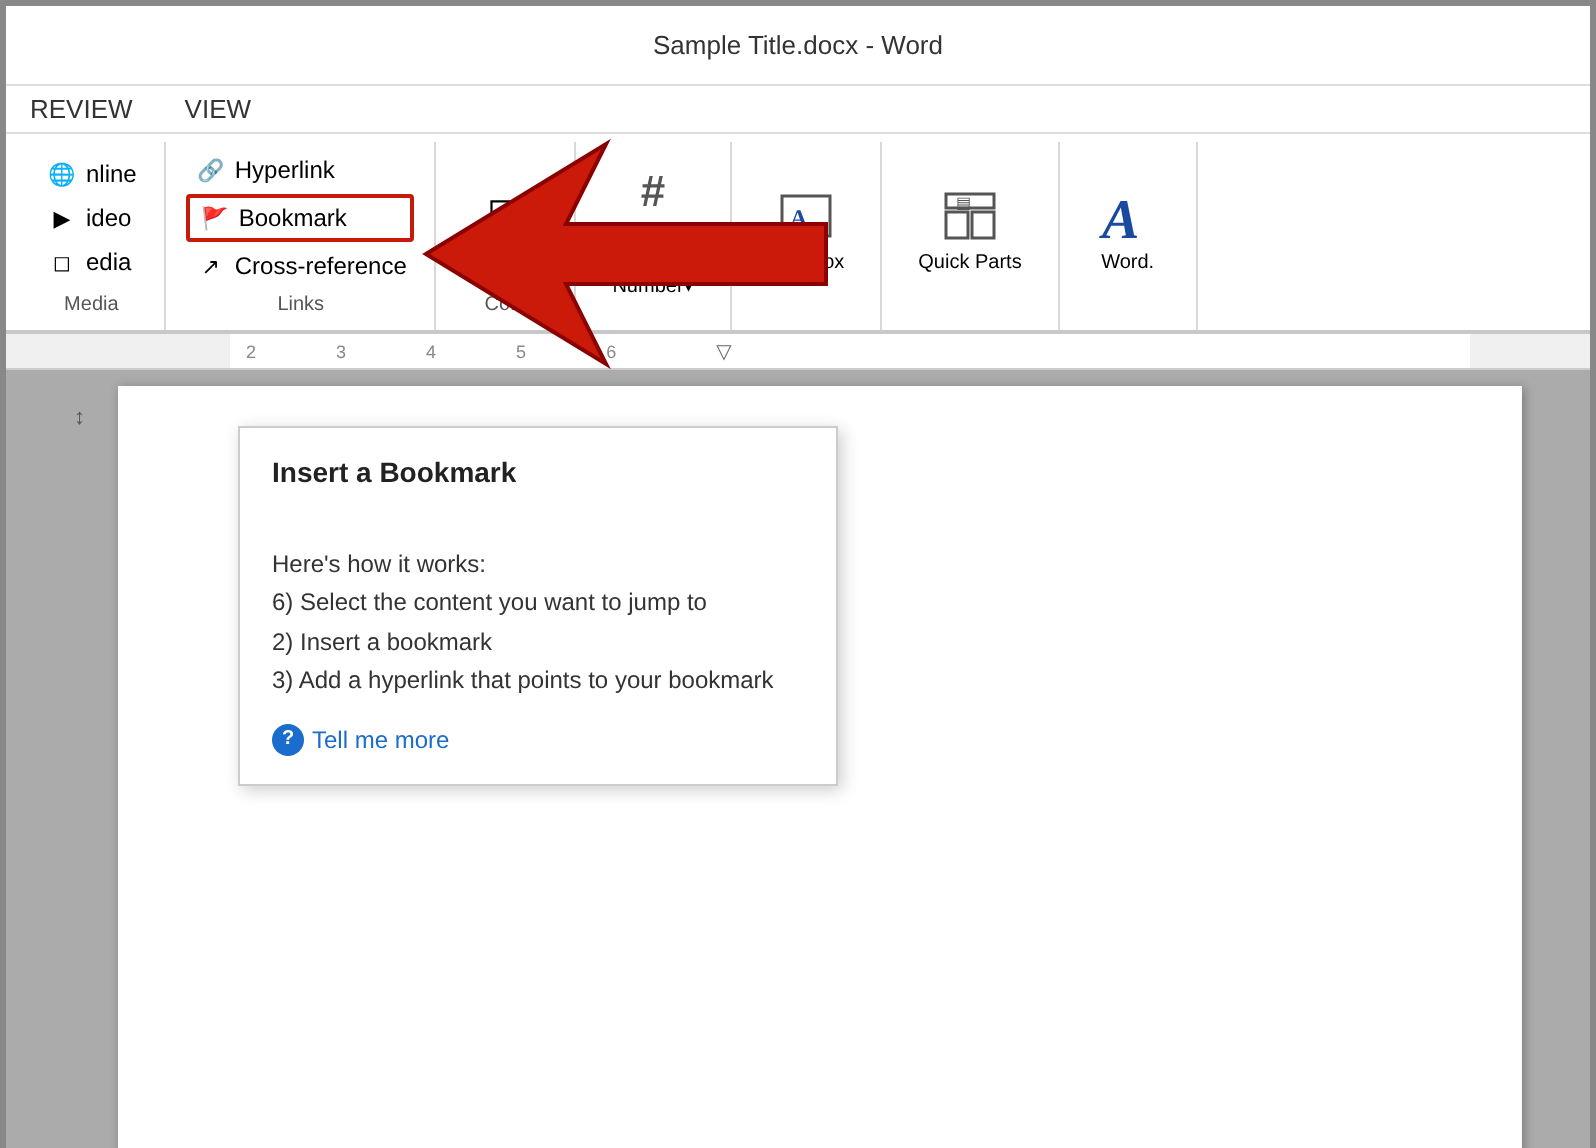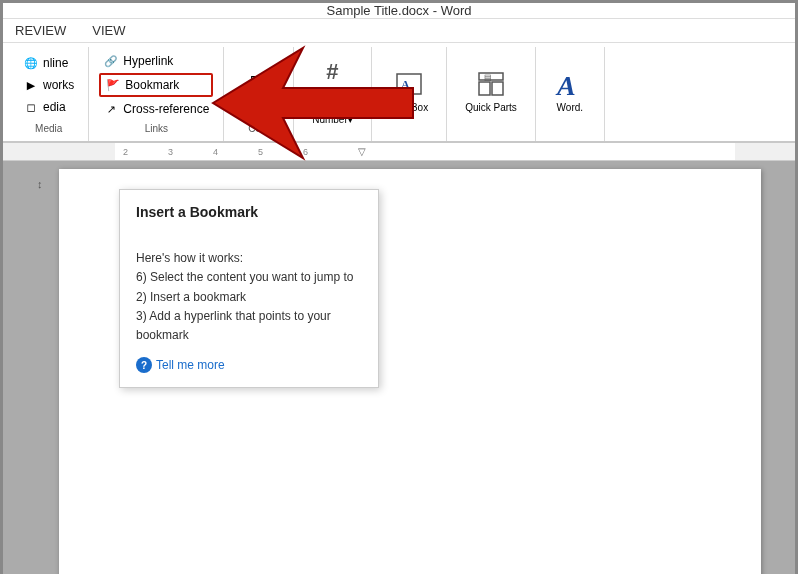--- a/index.html
+++ b/index.html
@@ -10,21 +10,21 @@
       overflow: hidden;
       background: #f0f0f0;
     }
 
     
     .title-bar {
       background: #fff;
       text-align: center;
       font-size: 13px;
       color: #333;
-      padding: 0 0;
+      padding: 12px 0;
       border-bottom: 1px solid #ddd;
     }
 
     
     .menu-bar {
       background: #fff;
       display: flex;
       align-items: flex-end;
       padding: 2px 8px;
       font-size: 13px;
@@ -181,21 +181,21 @@
       font-size: 12px;
       color: #333;
       position: relative;
     }
 
     
     .tooltip-popup {
       position: absolute;
       left: 60px;
       top: 20px;
-      width: 260px;
+      width: 300px;
       background: #fff;
       border: 1px solid #ccc;
       box-shadow: 2px 2px 8px rgba(0,0,0,0.2);
       padding: 14px 16px;
       font-size: 12px;
       color: #333;
       z-index: 10;
     }
     .tooltip-title {
       font-size: 14px;
@@ -247,21 +247,21 @@
   <div class="ribbon">
 
     <div class="ribbon-group" style="min-width:50px; border-right:1px solid #d8d8d8;">
       <div class="group-content">
         <div class="ribbon-item">
           <div class="ribbon-icon">🌐</div>
           <span>nline</span>
         </div>
         <div class="ribbon-item">
           <div class="ribbon-icon">▶</div>
-          <span>works</span>
+          <span>ideo</span>
         </div>
         <div class="ribbon-item">
           <div class="ribbon-icon">◻</div>
           <span>edia</span>
         </div>
       </div>
       <div class="group-label">Media</div>
     </div>
 
     <div class="ribbon-group" style="min-width:130px;">

